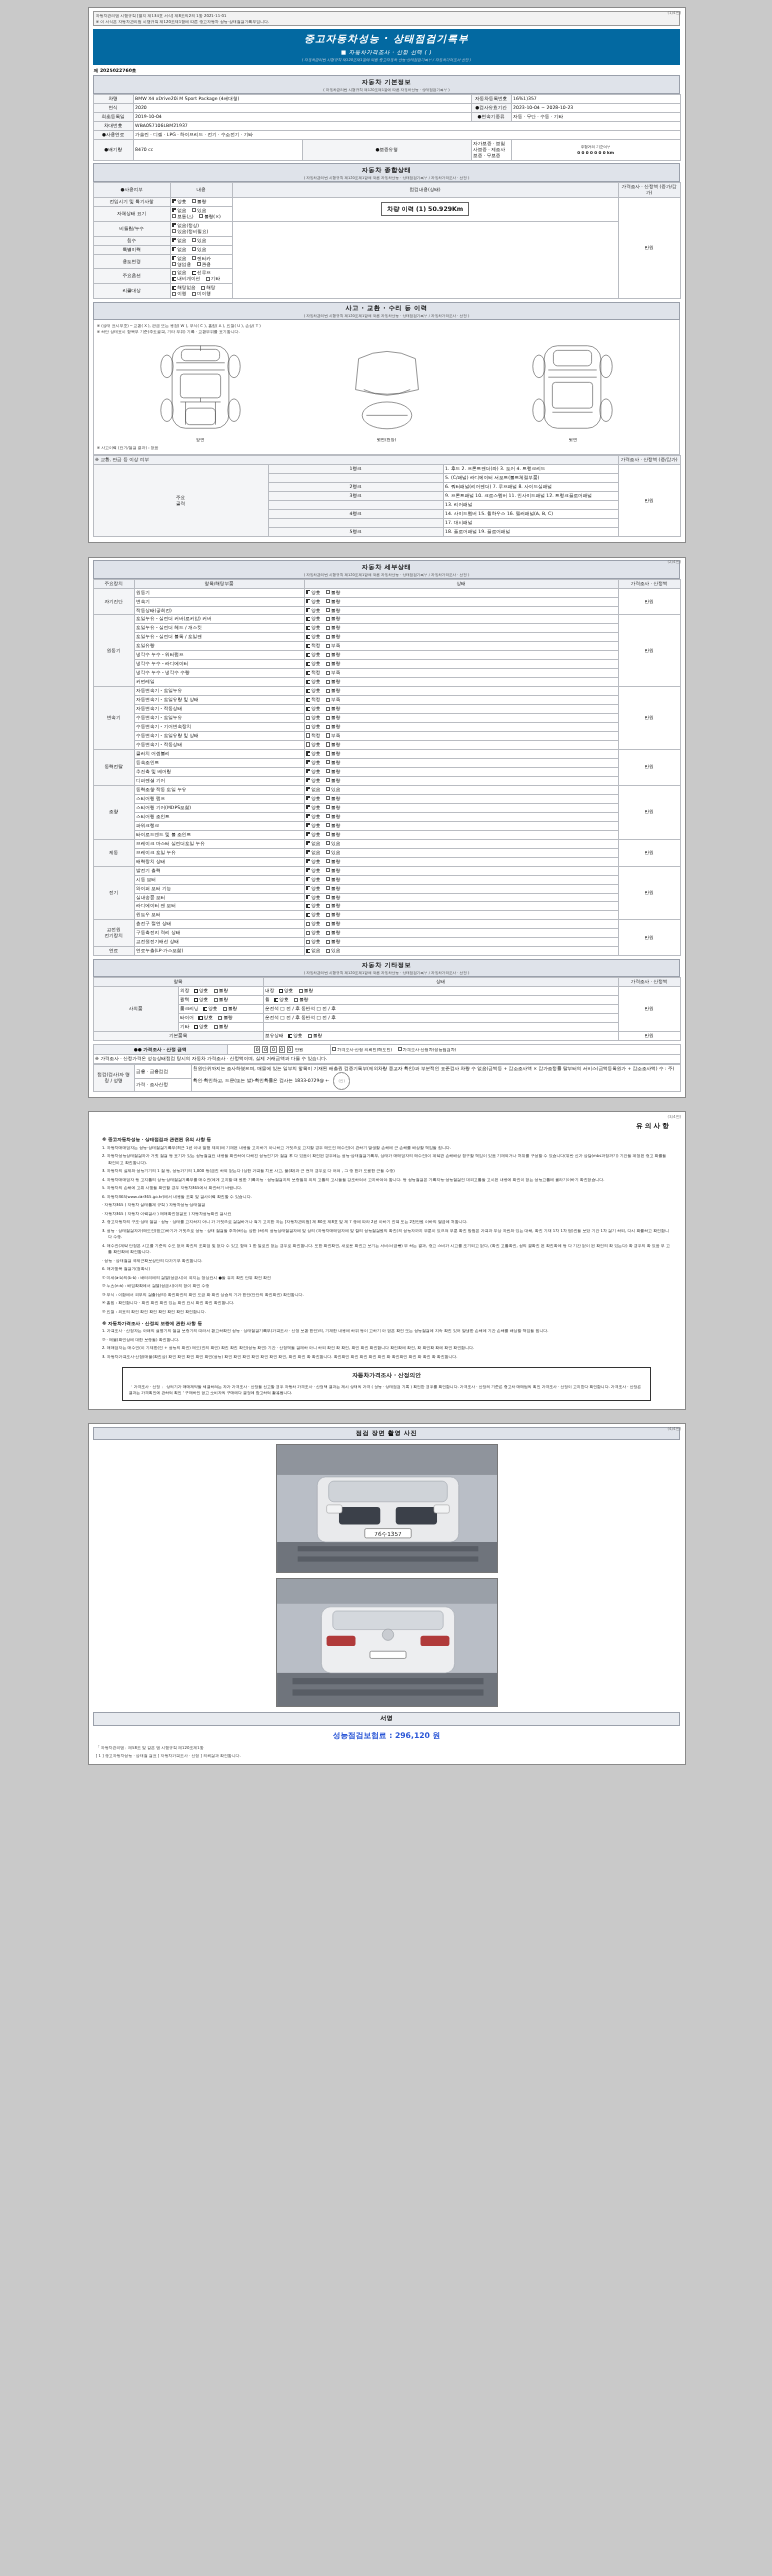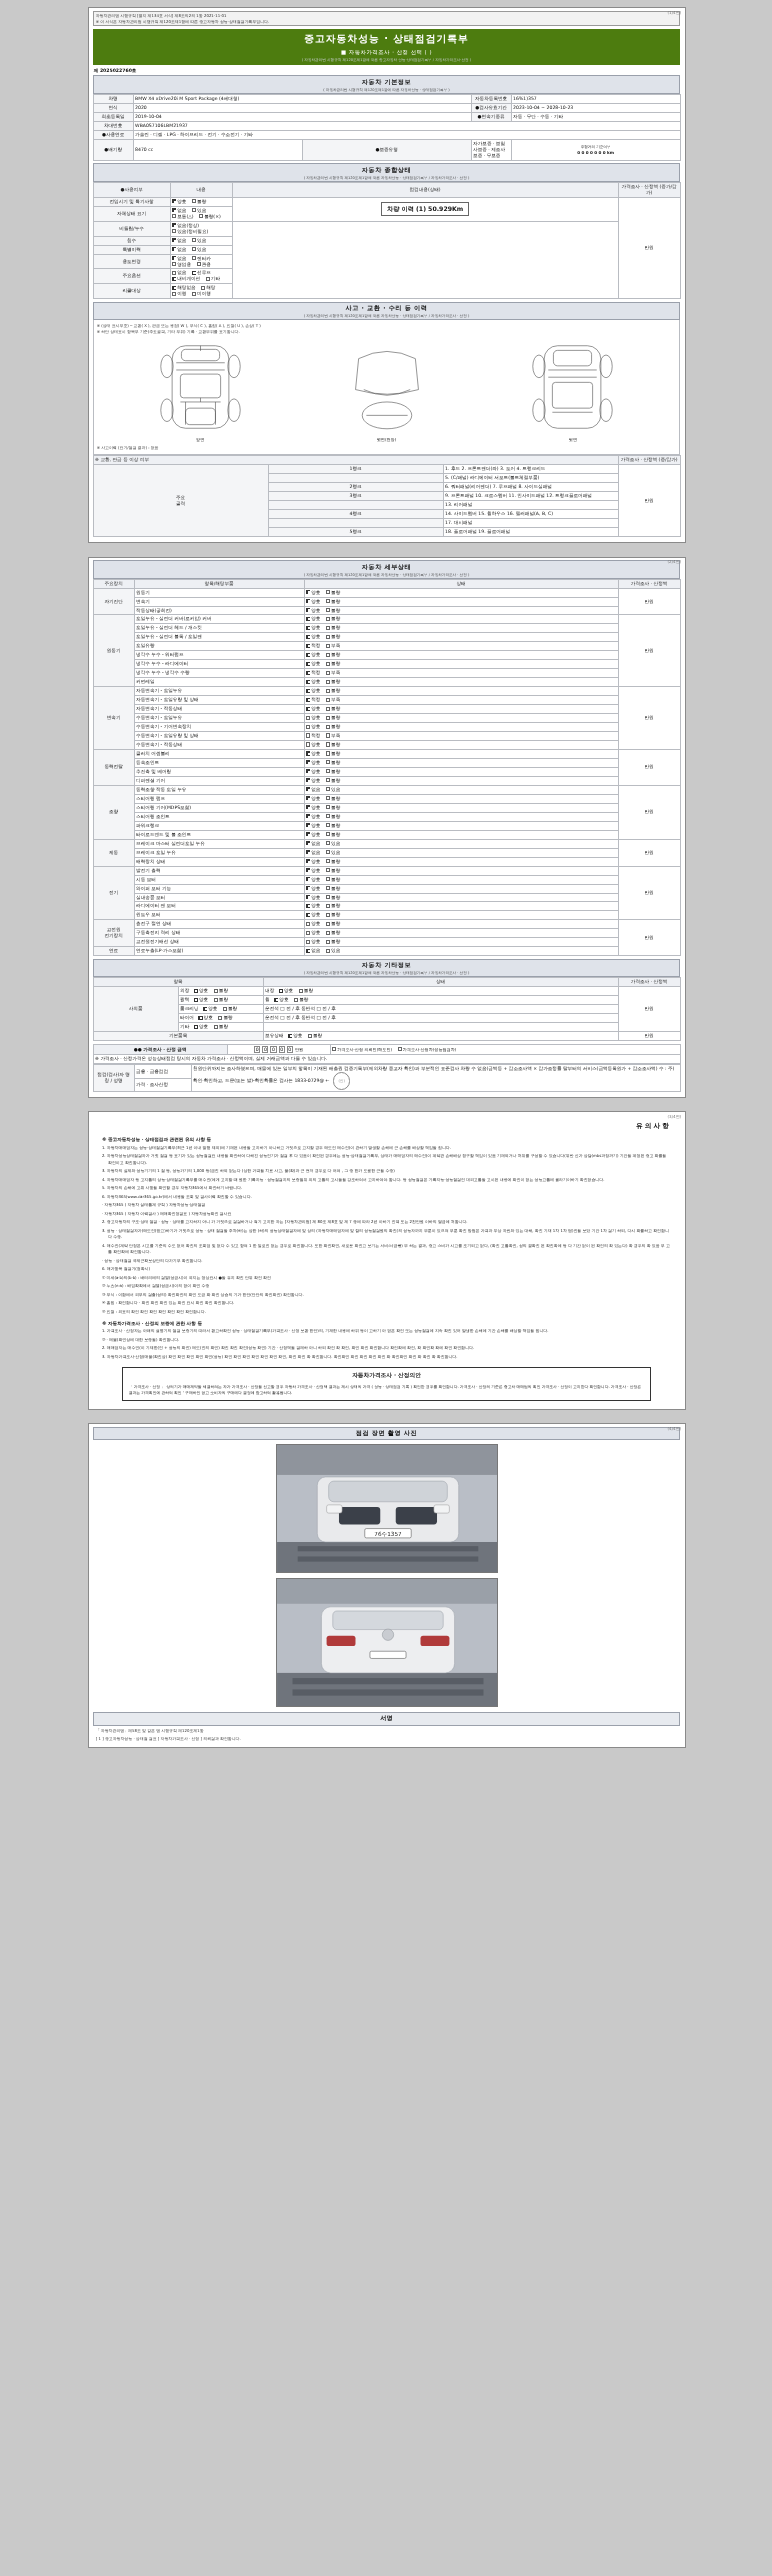--- a/index.html
+++ b/index.html
@@ -31,24 +31,25 @@
     background:#f2f2f2;
     font-size:3.9px;
     color:#333;
     padding:1px 2.1px;
     line-height:1.35;
   }
   .topnotice .r { display:block; }
   
   .titleblock {
     margin:3.1px 4.1px 0 4.1px;
-    background:#4d7c0f;
+    background:#0369a1;
     color:#fff;
     text-align:center;
     padding:4.1px 2.1px 3.6px 2.1px;
+    font-style:italic;
   }
   .titleblock .t1 { font-size:9.8px; font-weight:bold; letter-spacing:1px; }
   .titleblock .t2 { font-size:5.4px; margin-top:2.6px; letter-spacing:0.5px; }
   .titleblock .t3 { font-size:3.6px; margin-top:2.1px; color:#cfd4dd; letter-spacing:0; }
   .docno { margin:2.6px 5.2px 2.1px 5.2px; font-size:4.6px; font-weight:bold; }
   
   .sechead {
     margin:2.6px 4.1px 0 4.1px;
     background:#dfe3ea;
     border:0.5px solid #9aa0ab;
@@ -906,16 +907,17 @@
           <rect x="108" y="62" width="214" height="36" rx="8" fill="#d4d8dd" stroke="#9aa0a8"></rect>
           <rect x="96" y="110" width="56" height="20" rx="5" fill="#b03a3a"></rect>
           <rect x="278" y="110" width="56" height="20" rx="5" fill="#b03a3a"></rect>
           <rect x="180" y="140" width="70" height="14" rx="3" fill="#fff" stroke="#444"></rect>
           <circle cx="215" cy="108" r="11" fill="#c9ccd1" stroke="#8d9298"></circle>
         </g>
       </svg>
     </div>
   </div>
   <div class="sign">서명</div>
+  <div class="pricebar">성능점검보험료 : 296,120 원</div>
   <div class="footnote">「 자동차관리법」제58조 및 같은 법 시행규칙 제120조제1항</div>
   <div class="footnote">[ 1 ] 중고자동차성능 · 상태점 검표 [ 자동차가격조사 · 산정 ] 의뢰검과 확인합니다.</div>
 </div>
 
 
 </body></html>

